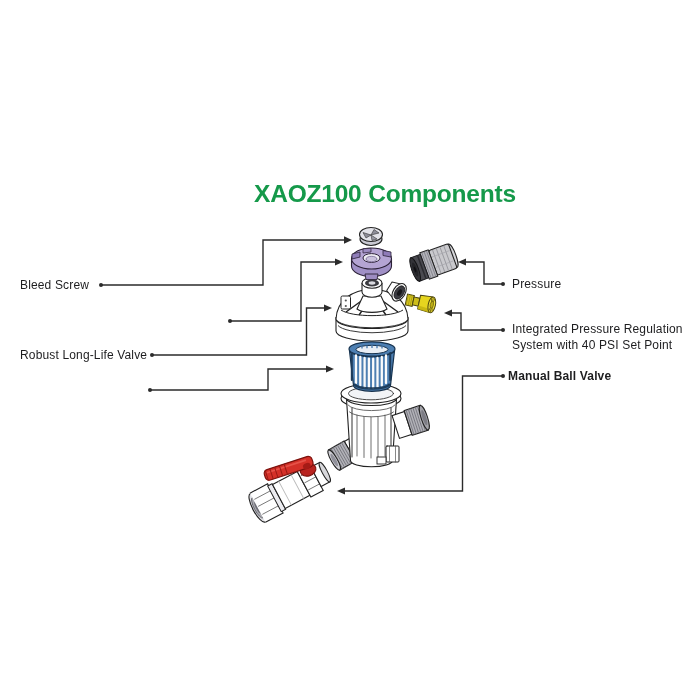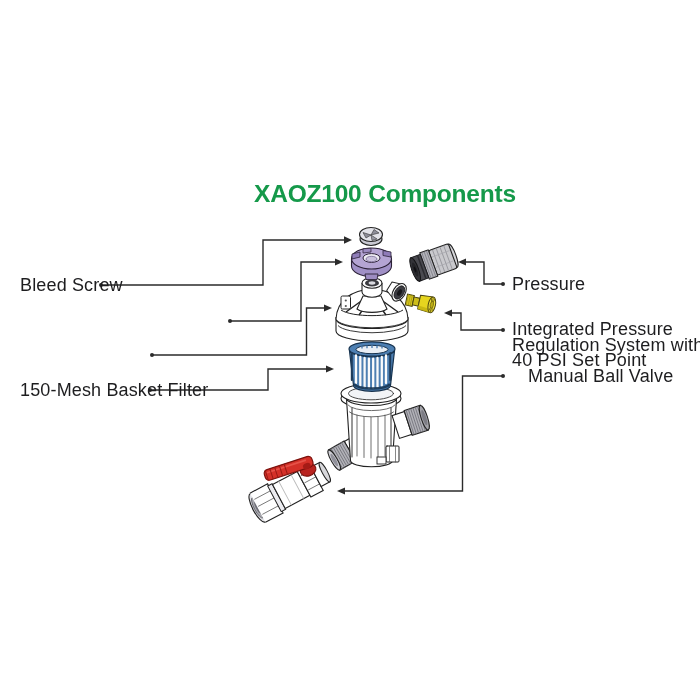--- a/index.html
+++ b/index.html
@@ -2,30 +2,30 @@
 <html><head>
 <meta charset="utf-8">
 <style>
   html,body{margin:0;padding:0;}
   body{width:700px;height:700px;background:#ffffff;overflow:hidden;position:relative;
        font-family:"Liberation Sans",sans-serif;}
   .stage{position:absolute;inset:0;width:700px;height:700px;}
   .title{position:absolute;left:254px;top:180px;margin:0;
          font-family:"Liberation Sans",sans-serif;font-size:24.5px;font-weight:700;
          color:#15994a;letter-spacing:-0.2px;white-space:nowrap;}
-  .lbl{position:absolute;font-size:18px;font-weight:400;color:#1d1d1f;
+  .lbl{position:absolute;font-size:12px;font-weight:400;color:#1d1d1f;
        letter-spacing:.15px;line-height:15.5px;white-space:nowrap;}
   .lbl.wrap{white-space:normal;width:202px;}
   #lbl-bleed{left:20px;top:278px;}
   #lbl-flow{left:20px;top:314px;}
   #lbl-robust{left:20px;top:348px;}
   #lbl-mesh{left:20px;top:383px;}
   #lbl-solenoid{left:512px;top:277px;}
   #lbl-pressure{left:512px;top:322px;}
-  #lbl-ball{left:528px;top:369px;}
+  #lbl-ball{left:508px;top:369px;font-weight:bold;}
   svg{position:absolute;left:0;top:0;}
 </style>
 </head>
 <body>
 
 <div class="stage">
 
   <h1 class="title">XAOZ100 Components</h1>
 
   <svg width="700" height="700" viewBox="0 0 700 700">
@@ -199,18 +199,18 @@
       <circle cx="230" cy="321" r="2"></circle>
       <circle cx="152" cy="355" r="2"></circle>
       <circle cx="150" cy="390" r="2"></circle>
       <circle cx="503" cy="284" r="2"></circle>
       <circle cx="503" cy="330" r="2"></circle>
       <circle cx="503" cy="376" r="2"></circle>
     </g>
   </svg>
 
   <div class="lbl" id="lbl-bleed">Bleed Screw</div>
-  <div class="lbl" id="lbl-mesh">150-Mesh Basket Filter</div>
+  <div class="lbl" id="lbl-robust">Robust Long-Life Valve</div>
   <div class="lbl" id="lbl-solenoid">Pressure</div>
   <div class="lbl wrap" id="lbl-pressure">Integrated Pressure Regulation System with 40 PSI Set Point</div>
   <div class="lbl" id="lbl-ball">Manual Ball Valve</div>
 
 </div>
 
 </body></html>

